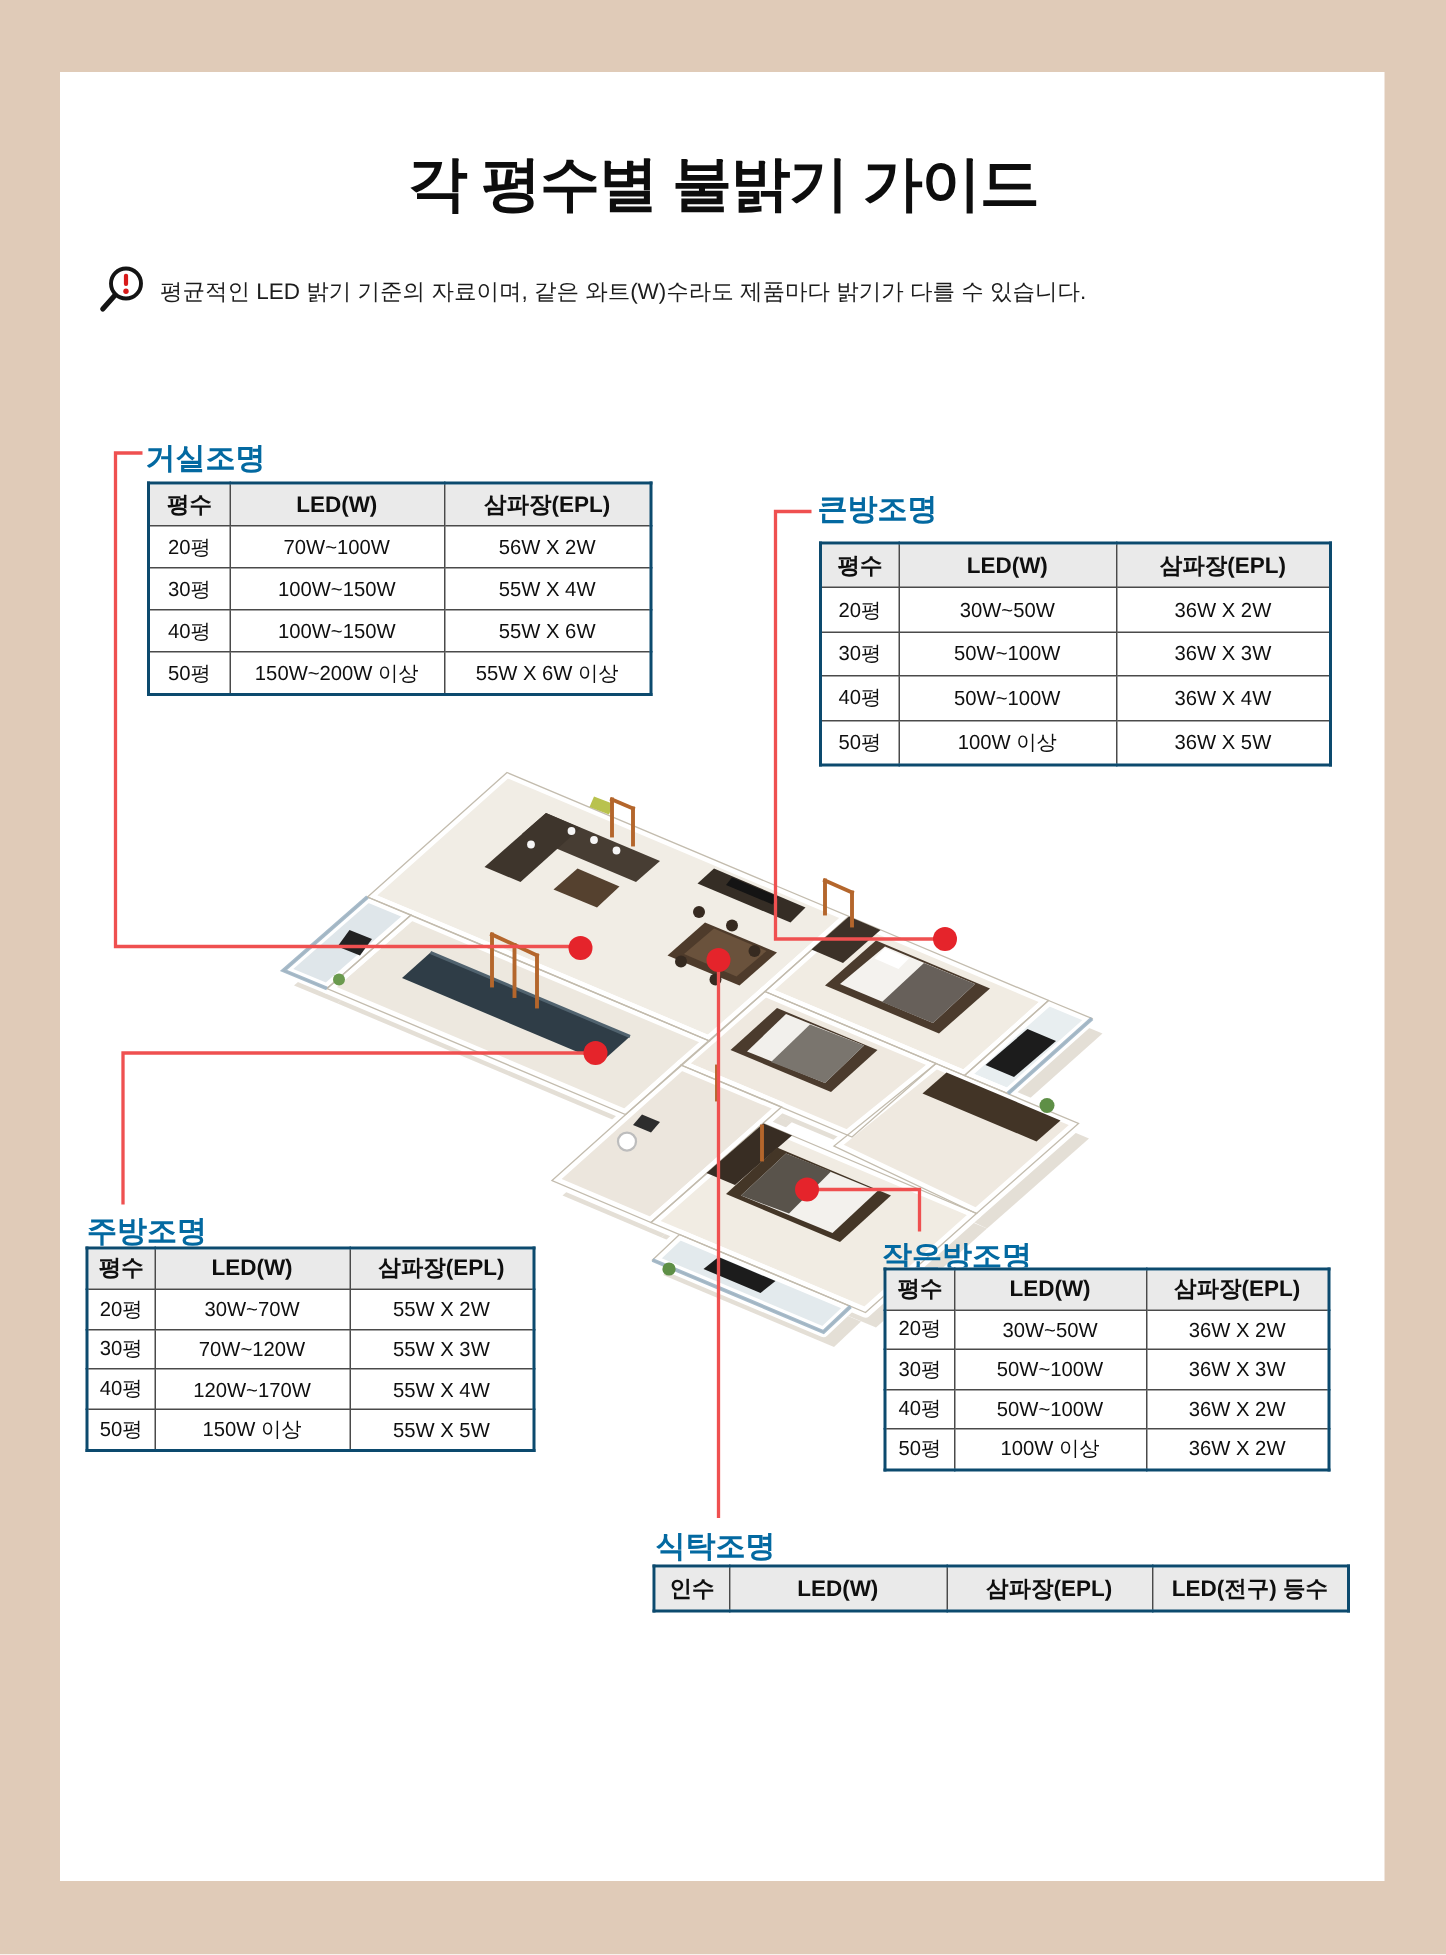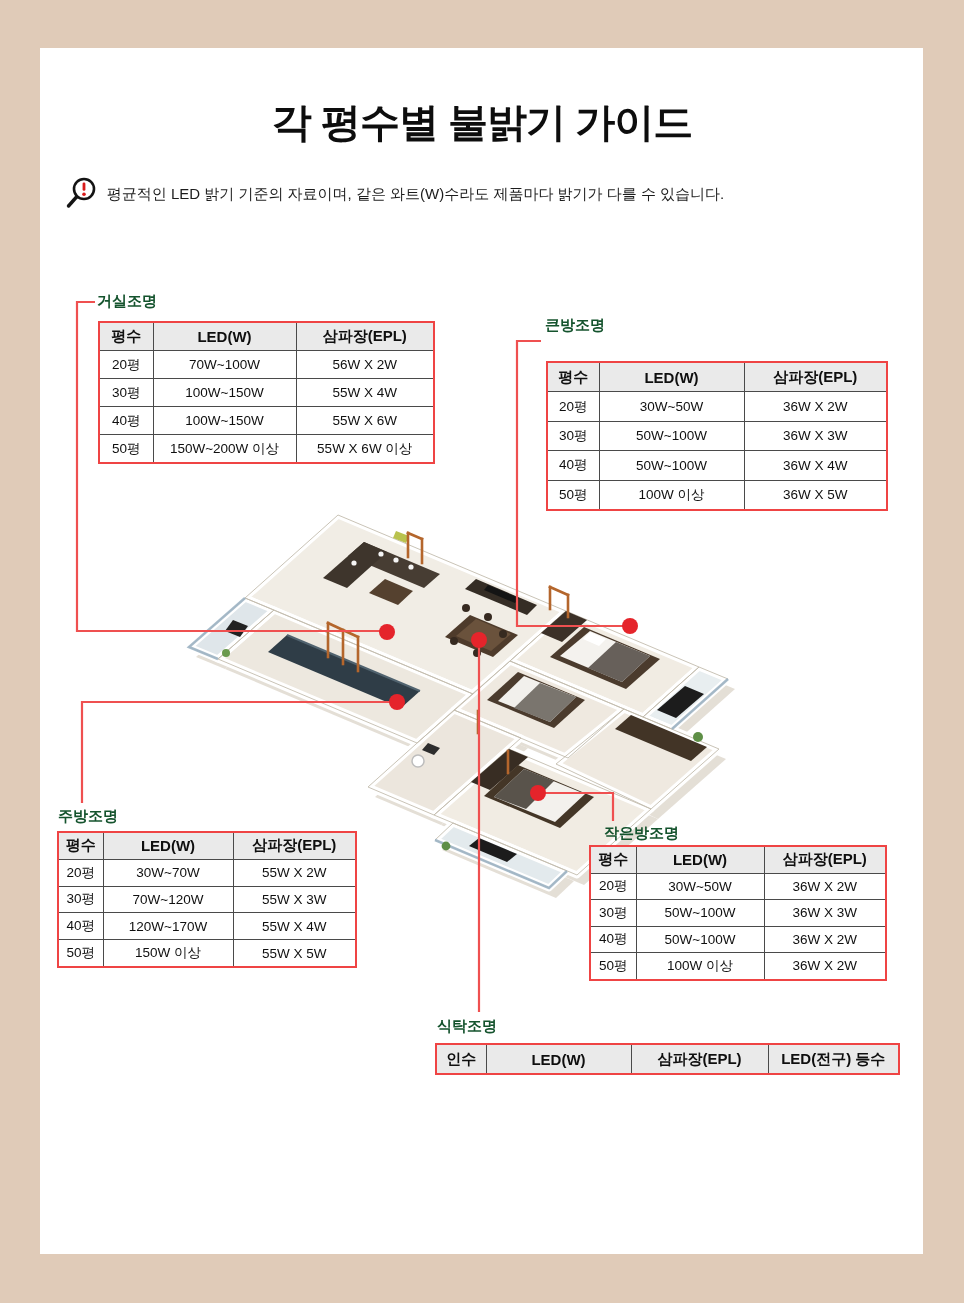--- a/index.html
+++ b/index.html
@@ -3,23 +3,23 @@
 <meta charset="utf-8">
 <style>
   html,body{margin:0;padding:0;}
   body{font-family:"Liberation Sans","DejaVu Sans",sans-serif;}
   #canvas{position:relative;width:964px;height:1303px;background:#e0cbb8;overflow:hidden;}
   #content{position:absolute;left:40px;top:48px;width:883px;height:1206px;background:#ffffff;}
   .title{position:absolute;left:0;top:95px;width:964px;text-align:center;
          font-size:40px;font-weight:900;color:#0d0d0d;letter-spacing:-1px;}
   .subtitle{position:absolute;left:0;top:176px;width:788px;display:flex;align-items:center;
             justify-content:center;gap:9px;font-size:15px;color:#1c1c1c;}
-  .tbl-label{position:absolute;font-size:15px;font-weight:bold;color:#14532d;white-space:nowrap;}
+  .tbl-label{position:absolute;font-size:20px;font-weight:bold;color:#0369a1;white-space:nowrap;}
   table.guide{position:absolute;border-collapse:collapse;table-layout:fixed;background:#fff;
-              border:2px solid #ef4444;}
+              border:2px solid #0c4a6e;}
   table.guide th,table.guide td{border:1.5px solid #4a4a4a;text-align:center;vertical-align:middle;
               padding:0 2px;color:#0f0f0f;white-space:nowrap;overflow:hidden;}
   table.guide th{background:#eaeaea;font-size:15px;font-weight:600;}
   table.guide td{font-size:13.5px;font-weight:400;}
   .rh29 th,.rh29 td{height:27px;}
   .rh30 th,.rh30 td{height:28.4px;}
   .rh28 th,.rh28 td{height:25.8px;}
   .rh27 th,.rh27 td{height:25.5px;}
   .overlay{position:absolute;left:0;top:0;pointer-events:none;}
   .floorplan{position:absolute;left:178px;top:505px;}
@@ -149,23 +149,23 @@
       <line x1="372" y1="82" x2="390" y2="90"></line>
       <line x1="230" y1="28" x2="230" y2="52"></line>
       <line x1="244" y1="34" x2="244" y2="58"></line>
       <line x1="230" y1="28" x2="244" y2="34"></line>
       <line x1="300" y1="206" x2="300" y2="228"></line>
       <line x1="330" y1="246" x2="330" y2="268"></line>
     </g>
   </svg>
 
   <div class="tbl-label" style="left:97px;top:292px">거실조명</div>
-  <div class="tbl-label" style="left:545px;top:316px">큰방조명</div>
+  <div class="tbl-label" style="left:545px;top:326px">큰방조명</div>
   <div class="tbl-label" style="left:58px;top:807px">주방조명</div>
-  <div class="tbl-label" style="left:604px;top:824px">작은방조명</div>
+  <div class="tbl-label" style="left:588px;top:824px">작은방조명</div>
   <div class="tbl-label" style="left:437px;top:1017px">식탁조명</div>
 
   <table class="guide rh29" style="left:98px;top:321px;width:335px">
       <colgroup>
         <col style="width: 54px;">
         <col style="width: 143px;">
         <col style="width: 138px;">
       </colgroup>
       <thead>
         <tr>

